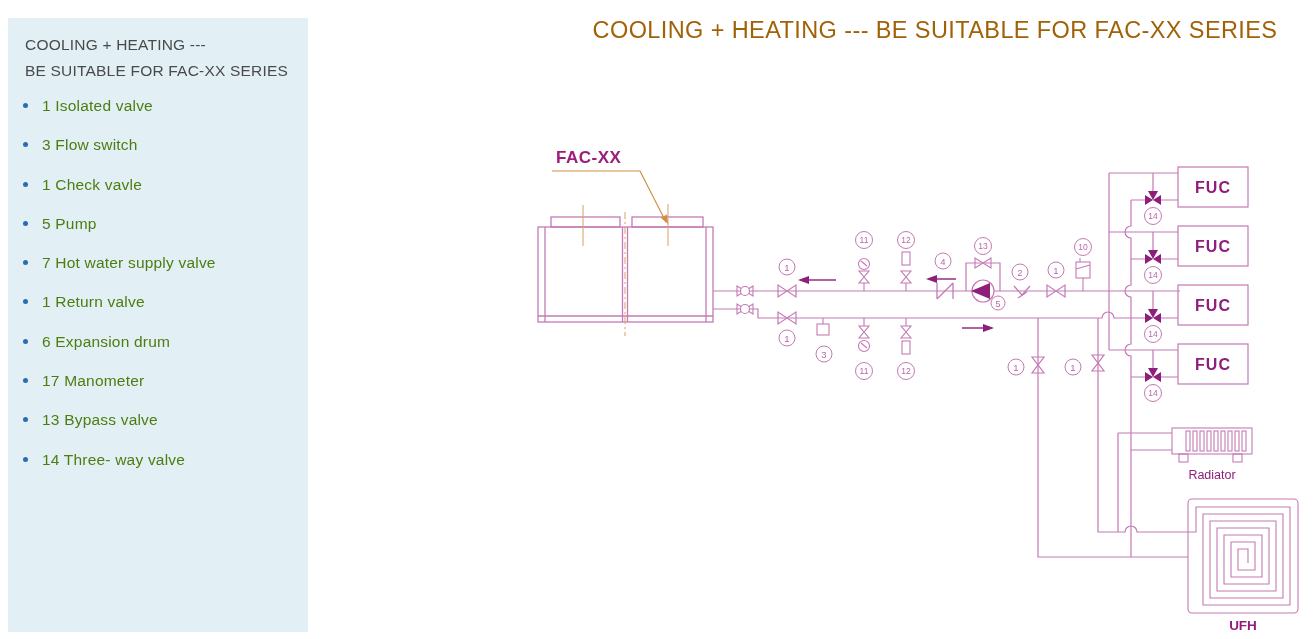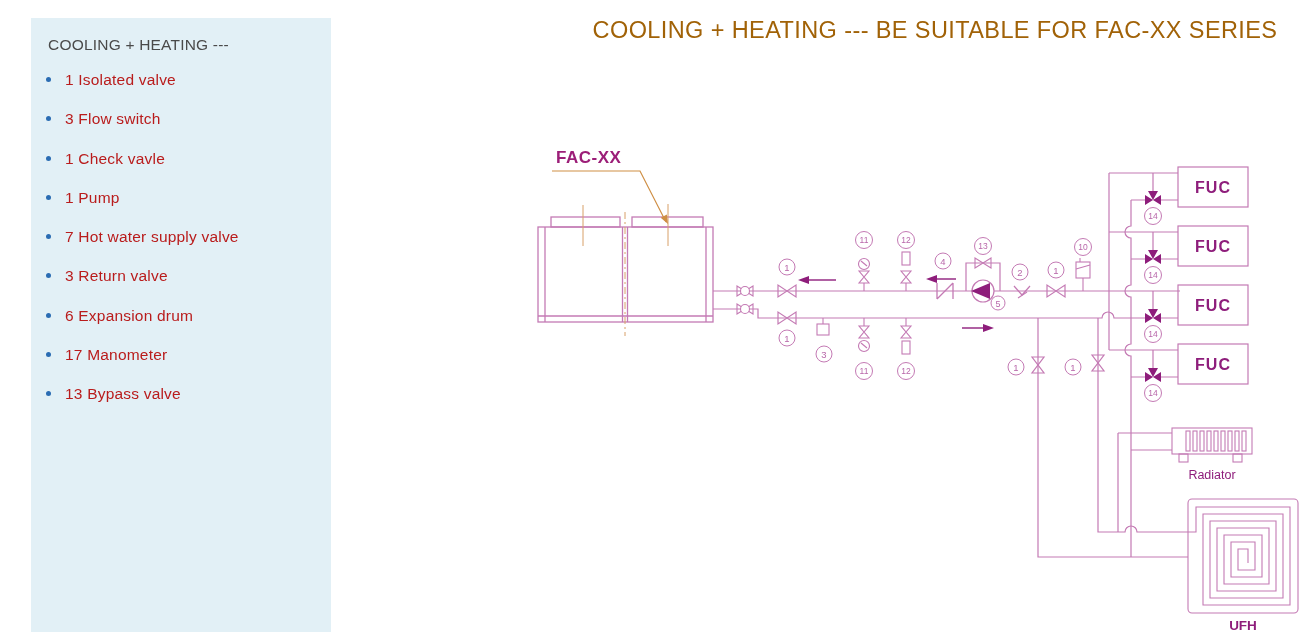--- a/index.html
+++ b/index.html
@@ -3,30 +3,30 @@
 <meta charset="utf-8">
 <style>
   html,body{margin:0;padding:0;}
   body{
     width:1315px;height:639px;position:relative;background:#ffffff;
     font-family:"Liberation Sans", sans-serif;overflow:hidden;
   }
   
   .legend{
     position:absolute;left:8px;top:18px;width:300px;height:614px;
-    background:#e2f0f6;box-sizing:border-box;padding:14px 10px 0 15px;margin-left:23px;
+    background:#e2f0f6;box-sizing:border-box;padding:14px 10px 0 15px;
   }
   .legend-title{
     color:#4a4a4a;font-size:15.5px;line-height:26px;letter-spacing:.2px;
     margin:0 0 14px 2px;font-weight:400;
   }
   .legend ul{list-style:none;margin:0;padding:0;}
   .legend li{
     position:relative;padding-left:19px;margin-bottom:23.3px;
-    color:#b91c1c;font-size:15.5px;line-height:16px;letter-spacing:.2px;
+    color:#4d7c0f;font-size:15.5px;line-height:16px;letter-spacing:.2px;
   }
   .legend li .dot{
     position:absolute;left:0;top:5px;width:5px;height:5px;border-radius:50%;
     background:#2a6cb3;
   }
   
   .main-title{
     position:absolute;left:555px;top:17px;width:760px;text-align:center;
     color:#a16207;font-size:23.5px;letter-spacing:.4px;font-weight:400;
     white-space:nowrap;
@@ -36,31 +36,33 @@
   svg text{font-family:"Liberation Sans", sans-serif;}
   .callout-num{fill:#b867aa;stroke:none;}
   .dk{fill:#8e1d7b;stroke:none;}
 </style>
 </head>
 <body>
 
 <aside class="legend">
   <p class="legend-title">
     <span>COOLING + HEATING ---</span><br>
+    <span>BE SUITABLE FOR FAC-XX SERIES</span>
   </p>
   <ul>
     <li><span class="dot"></span><span>1 Isolated valve</span></li>
     <li><span class="dot"></span><span>3 Flow switch</span></li>
     <li><span class="dot"></span><span>1 Check vavle</span></li>
-    <li><span class="dot"></span><span>1 Pump</span></li>
+    <li><span class="dot"></span><span>5 Pump</span></li>
     <li><span class="dot"></span><span>7 Hot water supply valve</span></li>
-    <li><span class="dot"></span><span>3 Return valve</span></li>
+    <li><span class="dot"></span><span>1 Return valve</span></li>
     <li><span class="dot"></span><span>6 Expansion drum</span></li>
     <li><span class="dot"></span><span>17 Manometer</span></li>
     <li><span class="dot"></span><span>13 Bypass valve</span></li>
+    <li><span class="dot"></span><span>14 Three- way valve</span></li>
   </ul>
 </aside>
 
 <div class="main-title">COOLING + HEATING --- BE SUITABLE FOR FAC-XX SERIES</div>
 
 <svg class="schematic" width="1315" height="639" viewBox="0 0 1315 639">
 
   <g stroke="#c47ab4" fill="none" stroke-width="1.3">
     <rect x="538" y="227" width="175" height="95"></rect>
     <line x1="545" y1="227" x2="545" y2="322"></line>

